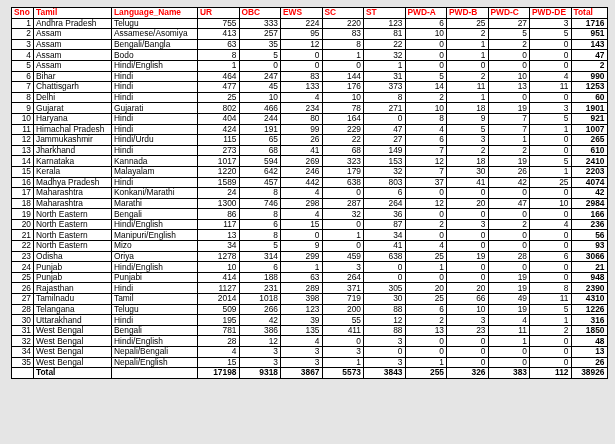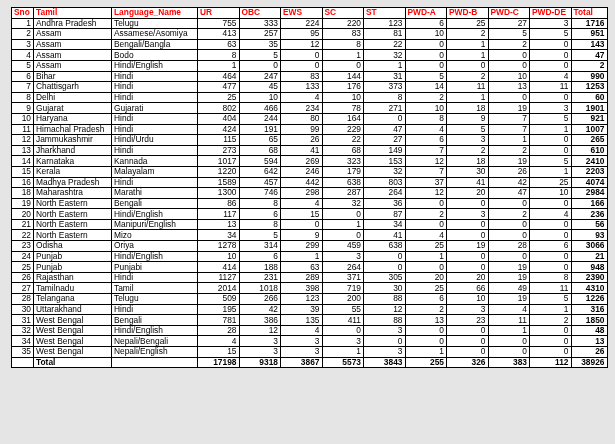--- a/index.html
+++ b/index.html
@@ -335,20 +335,35 @@
           <td class="c-num">442</td>
           <td class="c-num">638</td>
           <td class="c-num">803</td>
           <td class="c-num">37</td>
           <td class="c-num">41</td>
           <td class="c-num">42</td>
           <td class="c-num">25</td>
           <td class="c-total">4074</td>
         </tr>
         <tr>
+          <td class="c-sno">17</td>
+          <td class="c-text">Maharashtra</td>
+          <td class="c-text">Konkani/Marathi</td>
+          <td class="c-num">24</td>
+          <td class="c-num">8</td>
+          <td class="c-num">4</td>
+          <td class="c-num">0</td>
+          <td class="c-num">6</td>
+          <td class="c-num">0</td>
+          <td class="c-num">0</td>
+          <td class="c-num">0</td>
+          <td class="c-num">0</td>
+          <td class="c-total">42</td>
+        </tr>
+        <tr>
           <td class="c-sno">18</td>
           <td class="c-text">Maharashtra</td>
           <td class="c-text">Marathi</td>
           <td class="c-num">1300</td>
           <td class="c-num">746</td>
           <td class="c-num">298</td>
           <td class="c-num">287</td>
           <td class="c-num">264</td>
           <td class="c-num">12</td>
           <td class="c-num">20</td>

